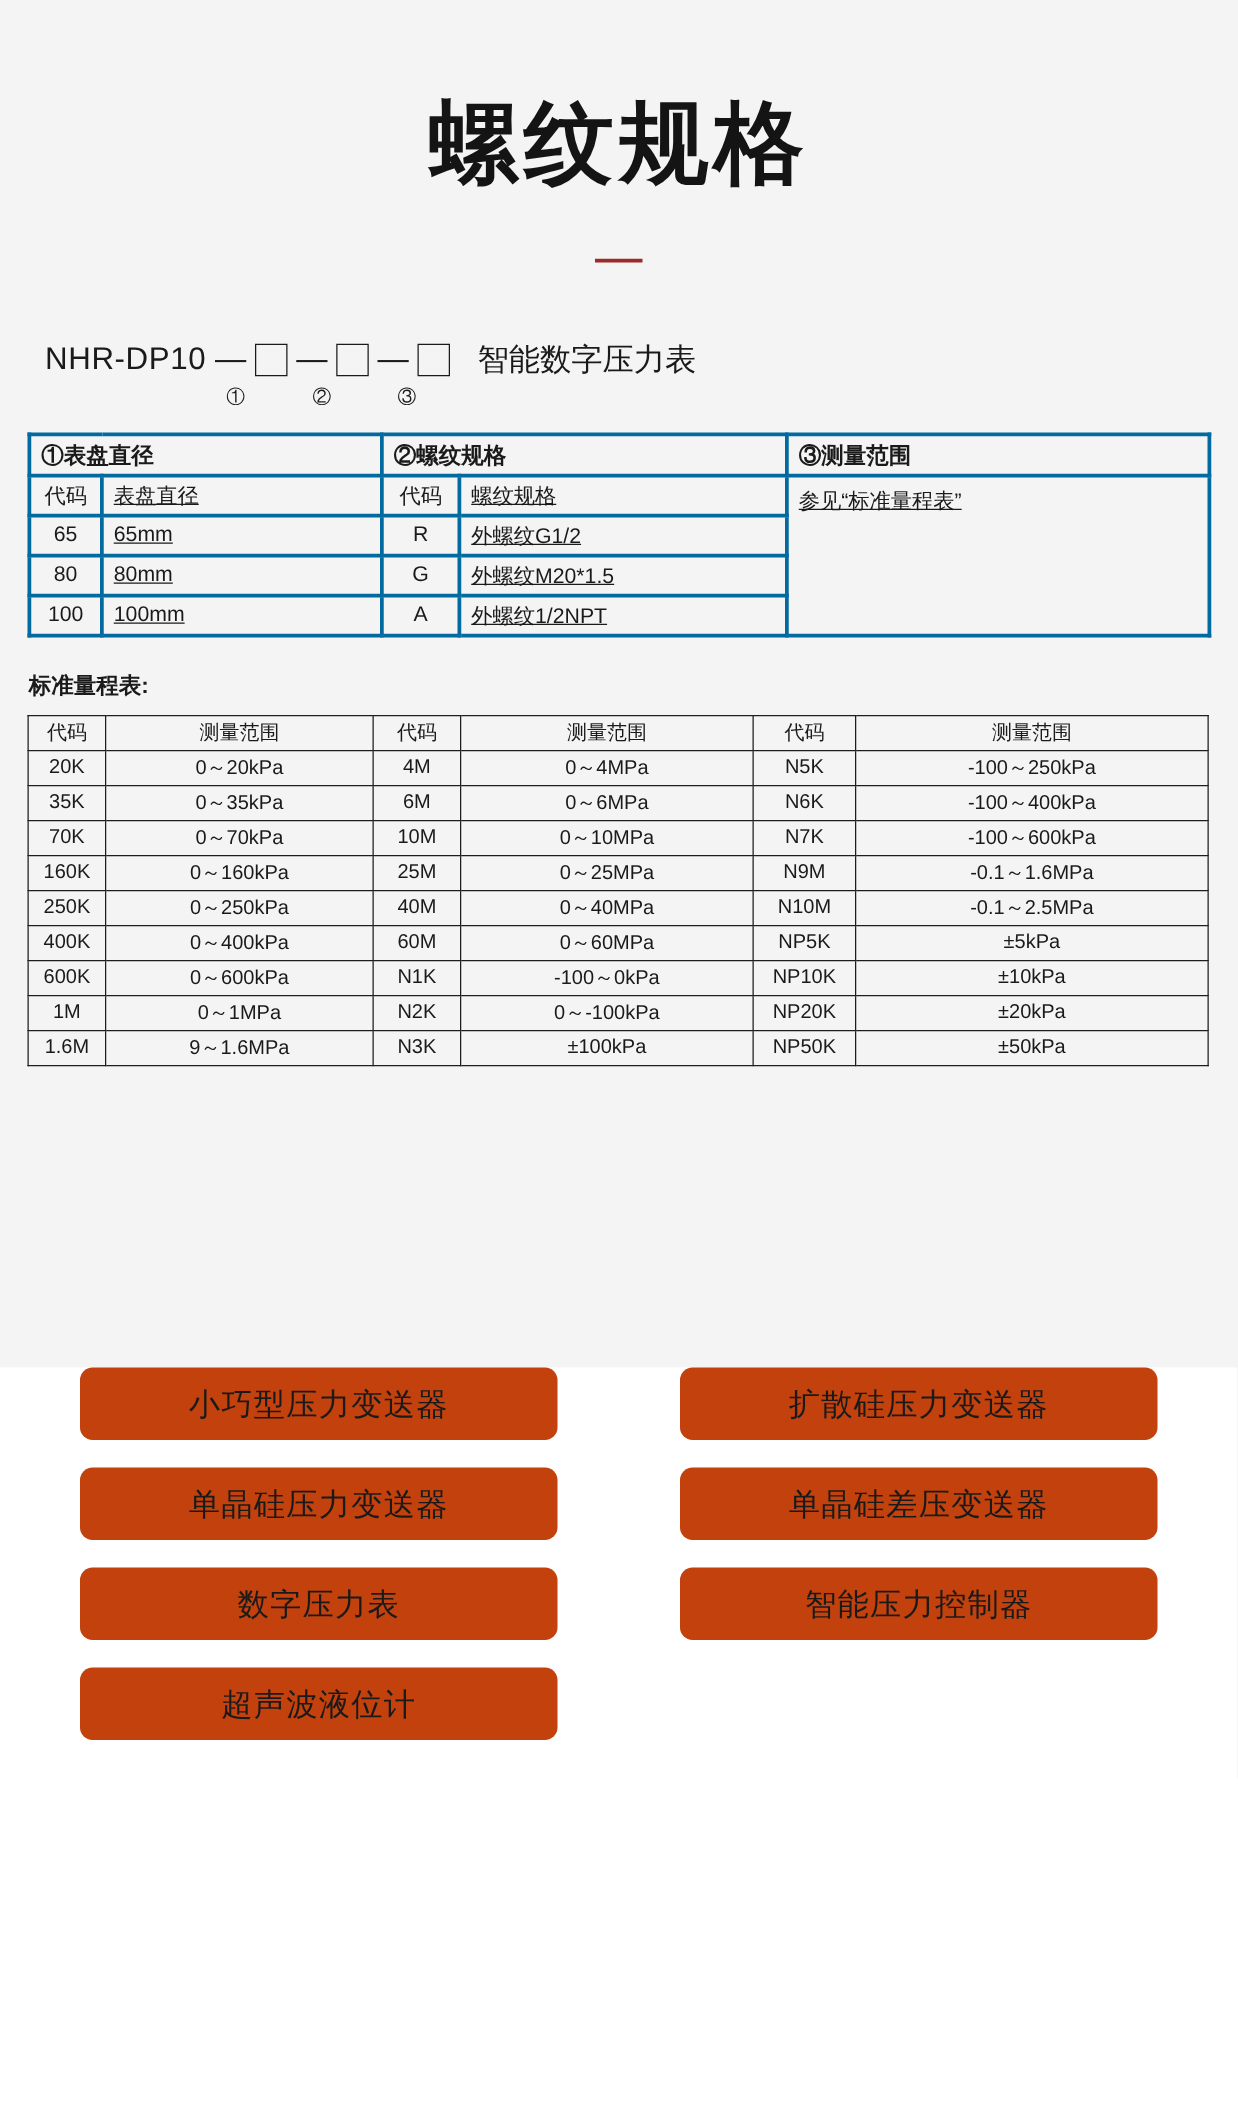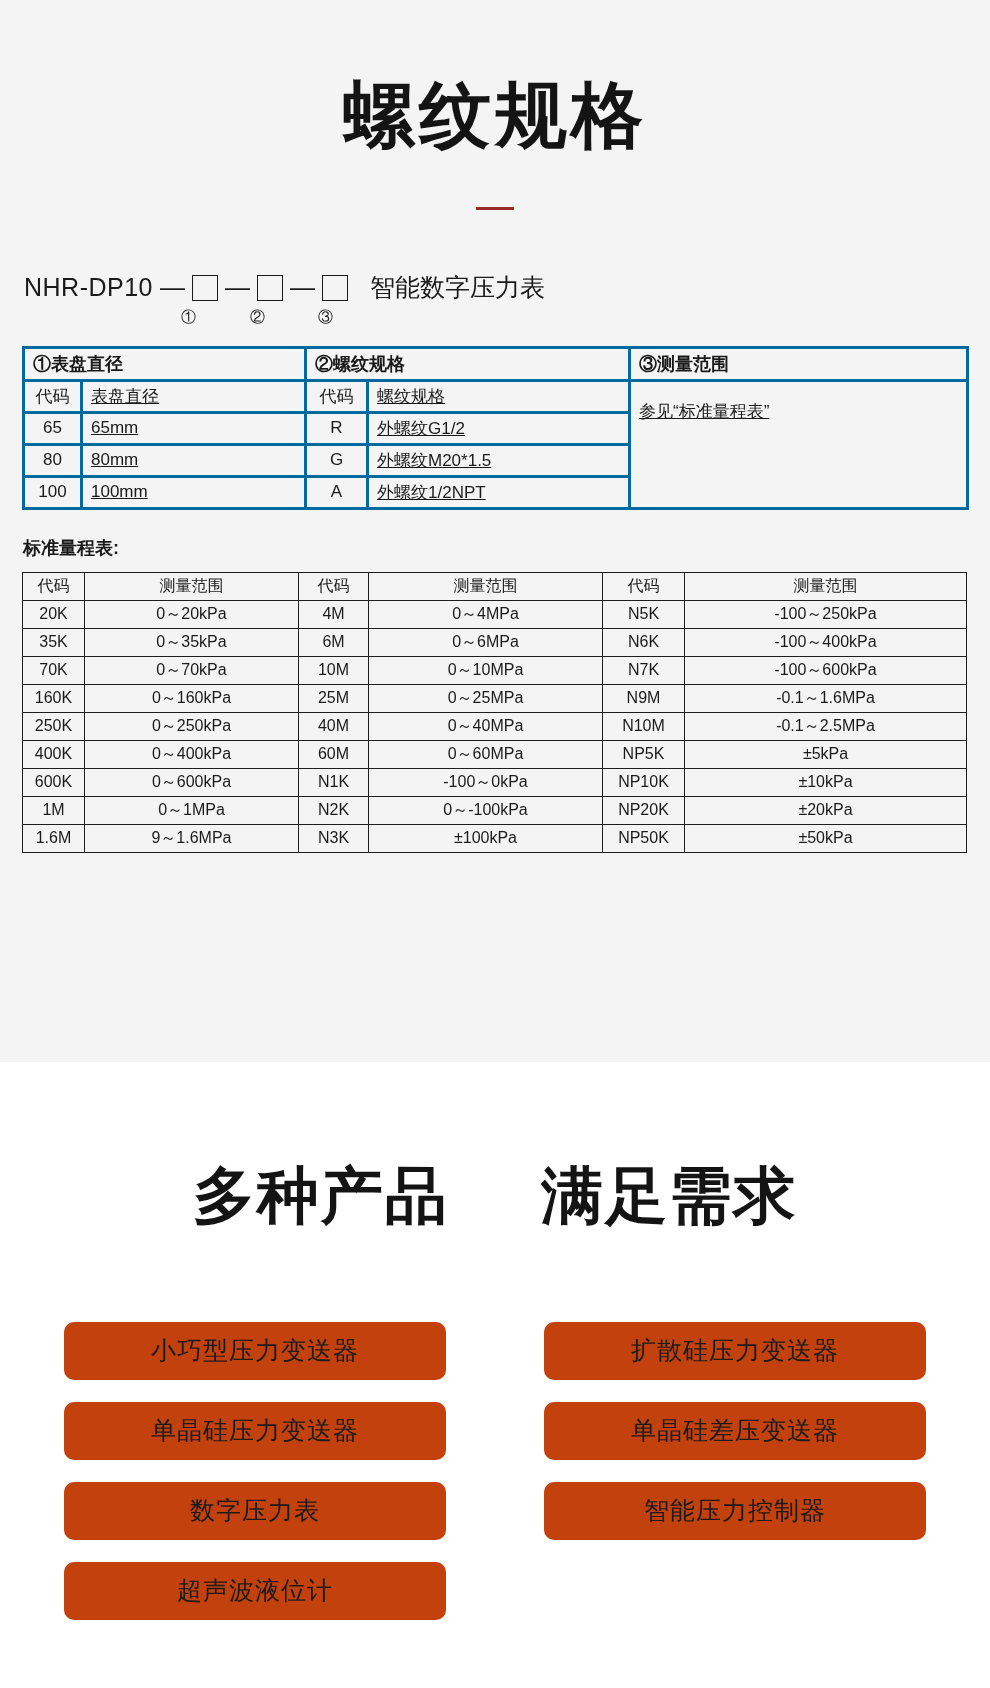--- a/index.html
+++ b/index.html
@@ -37,21 +37,21 @@
     margin: 48px auto 0 auto;
   }
 
   .code-line {
     display: flex;
     align-items: center;
     margin: 58px 0 0 24px;
     font-size: 25px;
     height: 40px;
   }
-  .code-line .model { font-size: 25px; letter-spacing: 0.5px; }
+  .code-line .model { font-size: 25px; letter-spacing: 0.5px; margin-left: 12px; }
   .code-line .dash { margin: 0 7px; }
   .code-box {
     width: 26px;
     height: 26px;
     border: 1.6px solid #1a1a1a;
     display: inline-block;
   }
   .code-line .desc { margin-left: 22px; font-size: 25px; }
 
   .marks {
@@ -182,21 +182,21 @@
       <tr>
         <td class="hdr" colspan="2">①表盘直径</td>
         <td class="hdr" colspan="2">②螺纹规格</td>
         <td class="hdr" rowspan="1">③测量范围</td>
       </tr>
       <tr>
         <td>代码</td>
         <td class="lcell">表盘直径</td>
         <td>代码</td>
         <td class="lcell">螺纹规格</td>
-        <td class="lcell" rowspan="4" style="vertical-align:top;padding-top:18px">参见“标准量程表”</td>
+        <td class="lcell" rowspan="4" style="vertical-align:top;padding-top:7px">参见“标准量程表”</td>
       </tr>
       <tr>
         <td>65</td>
         <td class="lcell">65mm</td>
         <td>R</td>
         <td class="lcell">外螺纹G1/2</td>
       </tr>
       <tr>
         <td>80</td>
         <td class="lcell">80mm</td>
@@ -303,25 +303,20 @@
           <td>±100kPa</td>
           <td>NP50K</td>
           <td>±50kPa</td>
         </tr>
       </tbody>
   </table>
 
 </section>
 
 <section class="sec-products">
-  <h2 class="prod-title">
-    <span>多种产品</span>
-    <span class="gap"></span>
-    <span>满足需求</span>
-  </h2>
   <div class="prod-grid" id="prod-grid">
       <div class="prod-pill">小巧型压力变送器</div>
       <div class="prod-pill">扩散硅压力变送器</div>
       <div class="prod-pill">单晶硅压力变送器</div>
       <div class="prod-pill">单晶硅差压变送器</div>
       <div class="prod-pill">数字压力表</div>
       <div class="prod-pill">智能压力控制器</div>
       <div class="prod-pill">超声波液位计</div>
     </div>
 </section>

